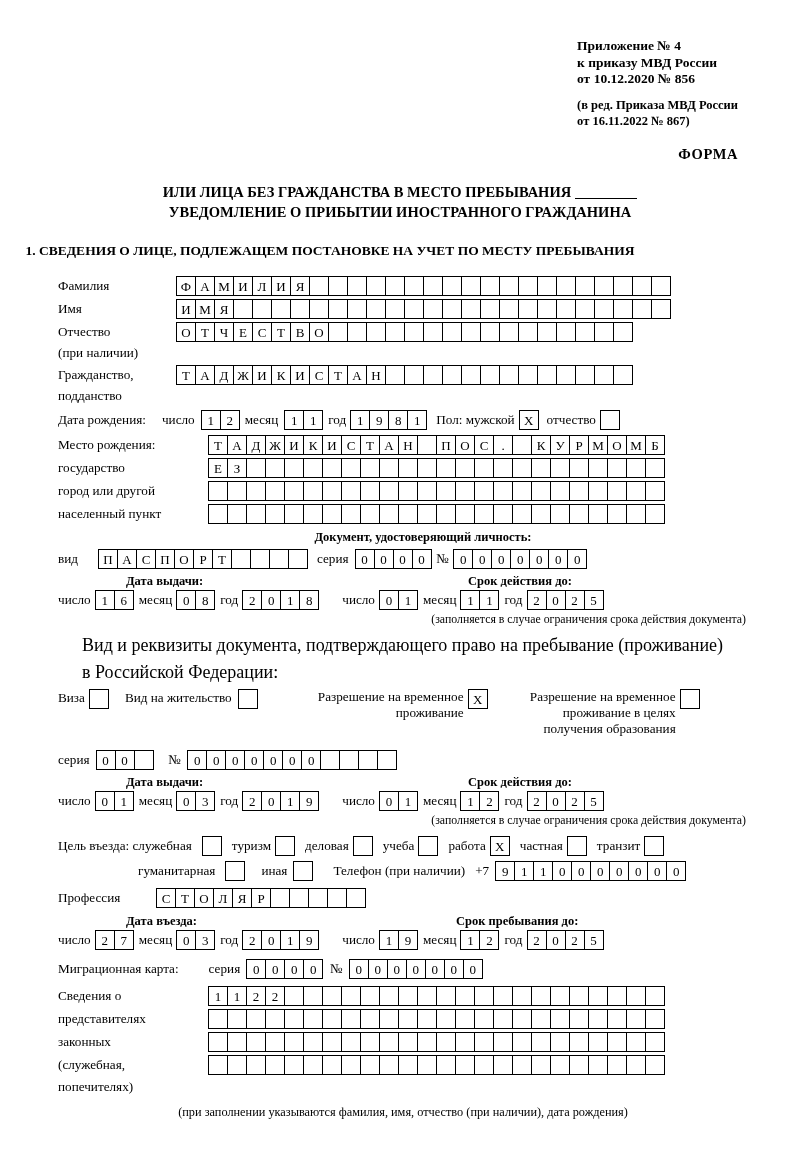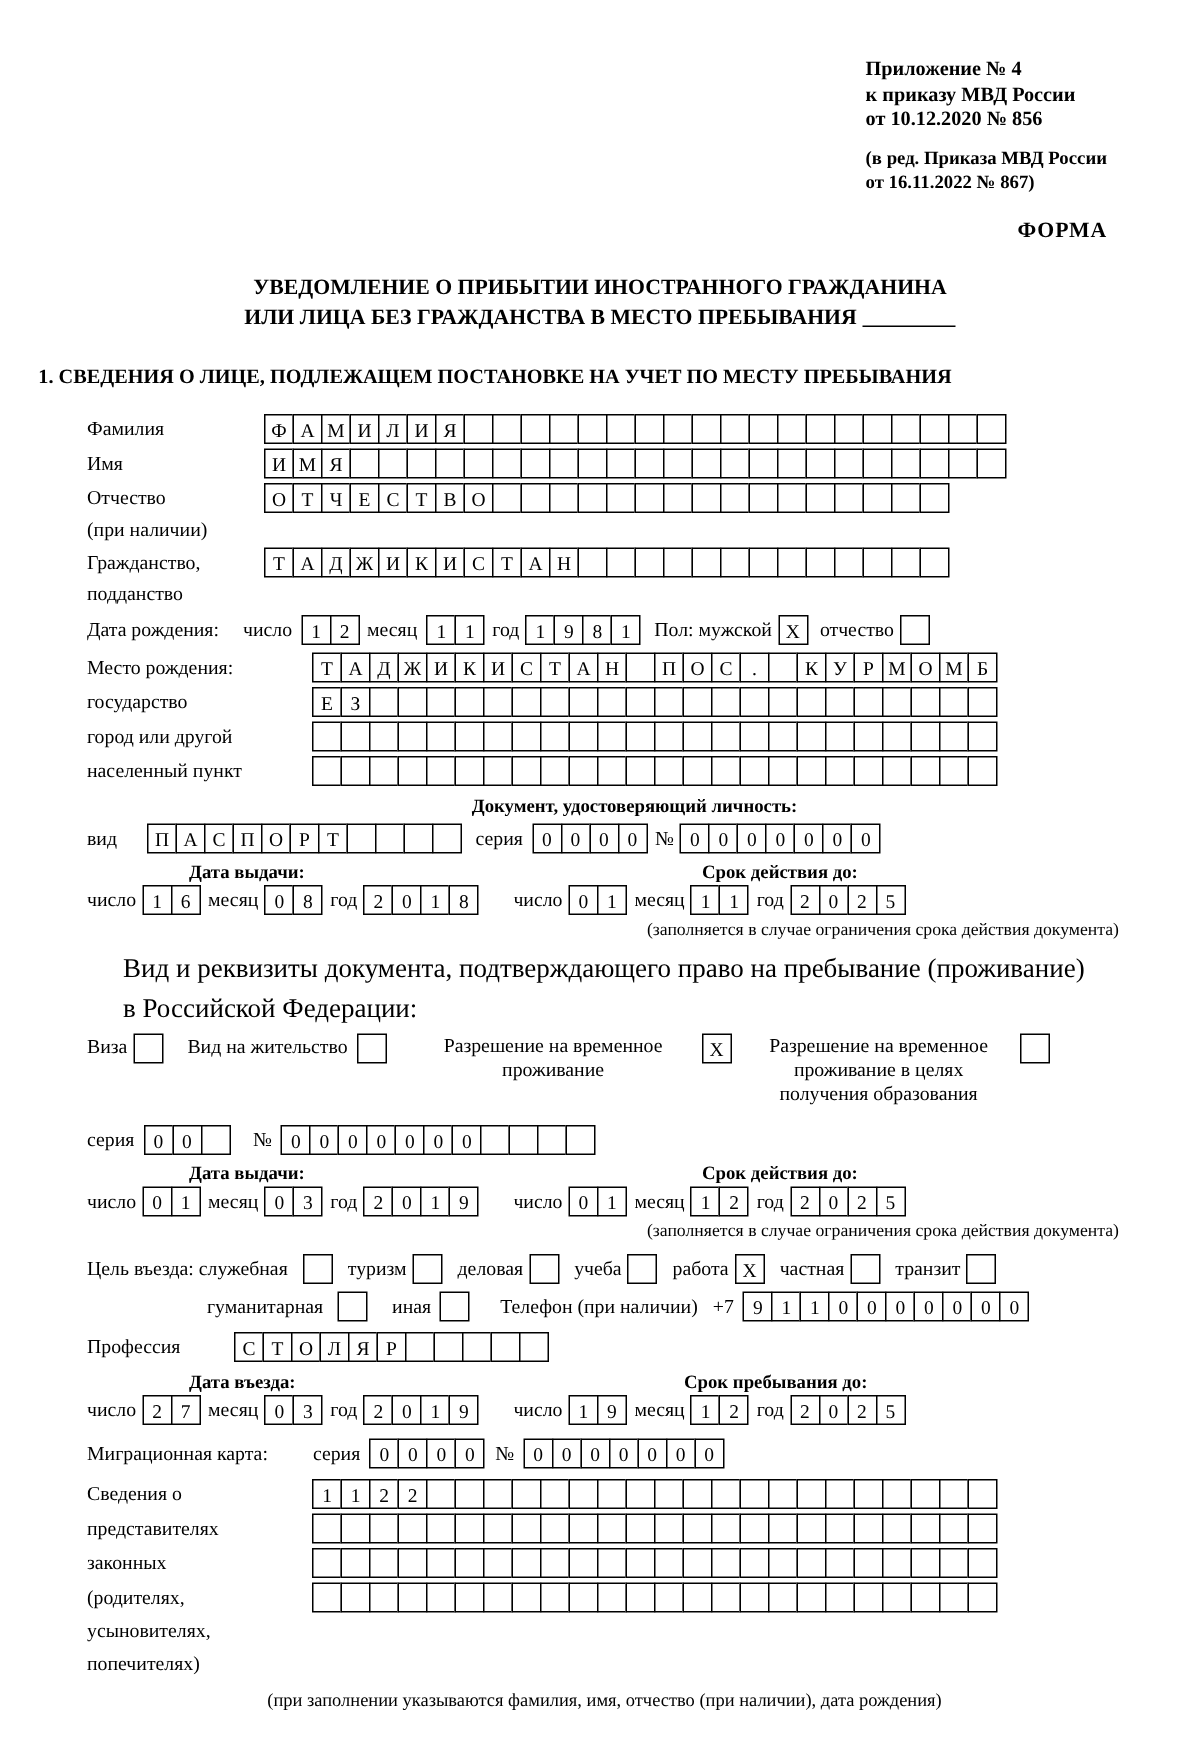--- a/index.html
+++ b/index.html
@@ -107,20 +107,21 @@
     border: 1px solid #000;
     box-sizing: border-box;
     text-align: center;
     line-height: 19px;
     font-size: 13px;
     display: inline-block;
     vertical-align: middle;
   }
   .center {
     text-align: center;
+    align-items: flex-end;
   }
   .ml4 { margin-left: 4px; }
   .ml6 { margin-left: 6px; }
   .ml8 { margin-left: 8px; }
   .ml10 { margin-left: 10px; }
   .ml16 { margin-left: 16px; }
   .ml20 { margin-left: 20px; }
   .ml24 { margin-left: 24px; }
   .ml30 { margin-left: 30px; }
   .label-col {
@@ -186,22 +187,22 @@
     <div>к приказу МВД России</div>
     <div>от 10.12.2020 № 856</div>
     <div class="header-gap"></div>
     <div class="small">(в ред. Приказа МВД России</div>
     <div class="small">от 16.11.2022 № 867)</div>
   </div>
 
   <div class="forma">ФОРМА</div>
 
   <div class="title">
+    <div><span>ИЛИ ЛИЦА БЕЗ ГРАЖДАНСТВА В МЕСТО ПРЕБЫВАНИЯ</span><span class="ul"></span></div>
     <div>УВЕДОМЛЕНИЕ О ПРИБЫТИИ ИНОСТРАННОГО ГРАЖДАНИНА</div>
-    <div><span>ИЛИ ЛИЦА БЕЗ ГРАЖДАНСТВА В МЕСТО ПРЕБЫВАНИЯ</span><span class="ul"></span></div>
   </div>
 
   <div class="section1">1. СВЕДЕНИЯ О ЛИЦЕ, ПОДЛЕЖАЩЕМ ПОСТАНОВКЕ НА УЧЕТ ПО МЕСТУ ПРЕБЫВАНИЯ</div>
 
   <div class="content">
 
     <div class="row">
       <div class="label-col">Фамилия</div>
       <div class="boxes" id="surname-boxes">
           <div class="bx">Ф</div>
@@ -840,21 +841,21 @@
           <div class="bx"></div>
           <div class="bx"></div>
           <div class="bx"></div>
           <div class="bx"></div>
           <div class="bx"></div>
           <div class="bx"></div>
           <div class="bx"></div>
         </div>
     </div>
     <div class="row">
-      <div class="label-col-wide leftlabel-multi">(родителях,</div>
+      <div class="label-col-wide leftlabel-multi">(служебная,</div>
       <div class="boxes" id="legal-4">
           <div class="bx"></div>
           <div class="bx"></div>
           <div class="bx"></div>
           <div class="bx"></div>
           <div class="bx"></div>
           <div class="bx"></div>
           <div class="bx"></div>
           <div class="bx"></div>
           <div class="bx"></div>
@@ -867,23 +868,20 @@
           <div class="bx"></div>
           <div class="bx"></div>
           <div class="bx"></div>
           <div class="bx"></div>
           <div class="bx"></div>
           <div class="bx"></div>
           <div class="bx"></div>
           <div class="bx"></div>
           <div class="bx"></div>
         </div>
-    </div>
-    <div class="row" style="min-height:19px">
-      <div class="label-col-wide leftlabel-multi">усыновителях,</div>
     </div>
     <div class="row" style="min-height:19px">
       <div class="label-col-wide leftlabel-multi">попечителях)</div>
     </div>
 
     <div class="footer-note">(при заполнении указываются фамилия, имя, отчество (при наличии), дата рождения)</div>
 
   </div>
 </div>
 

